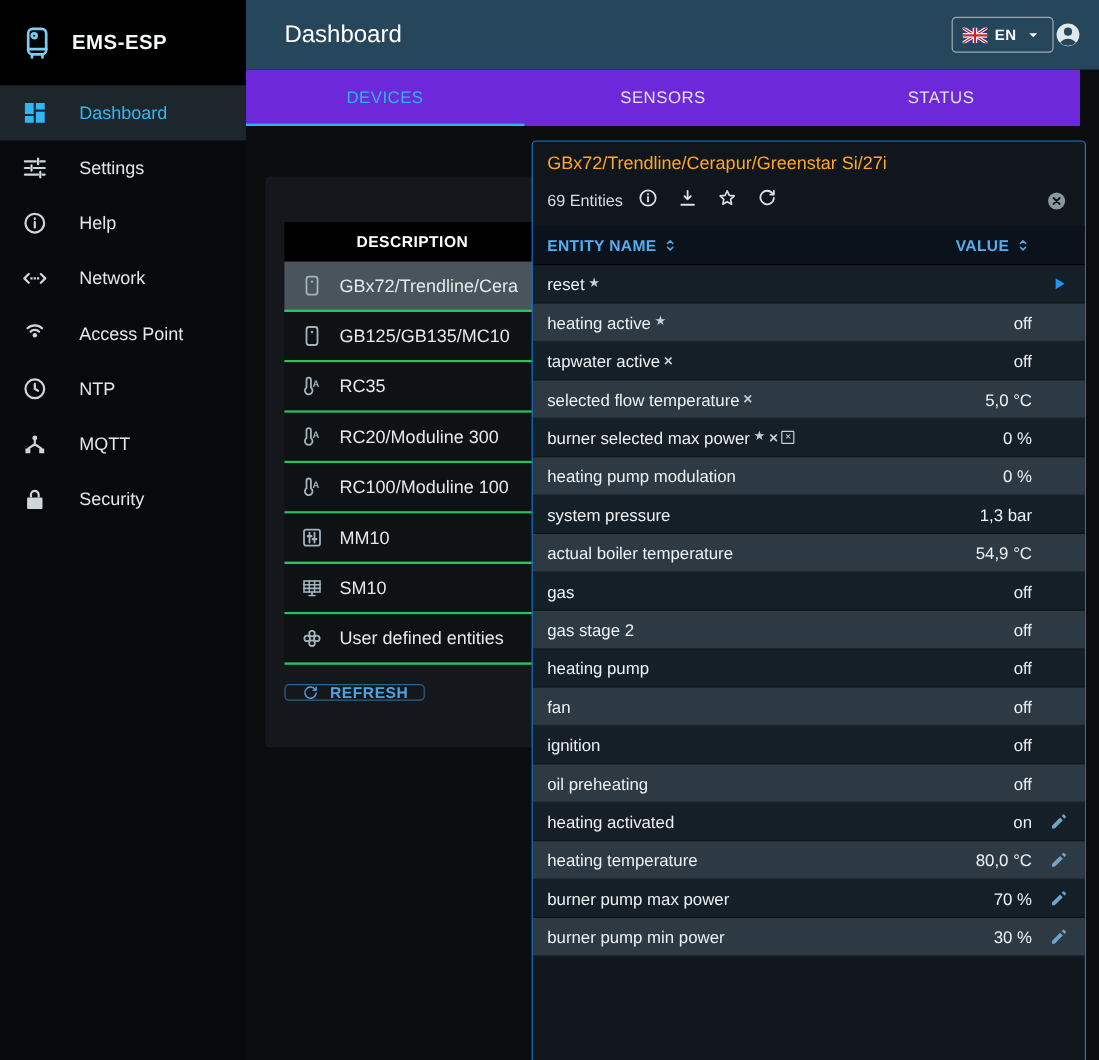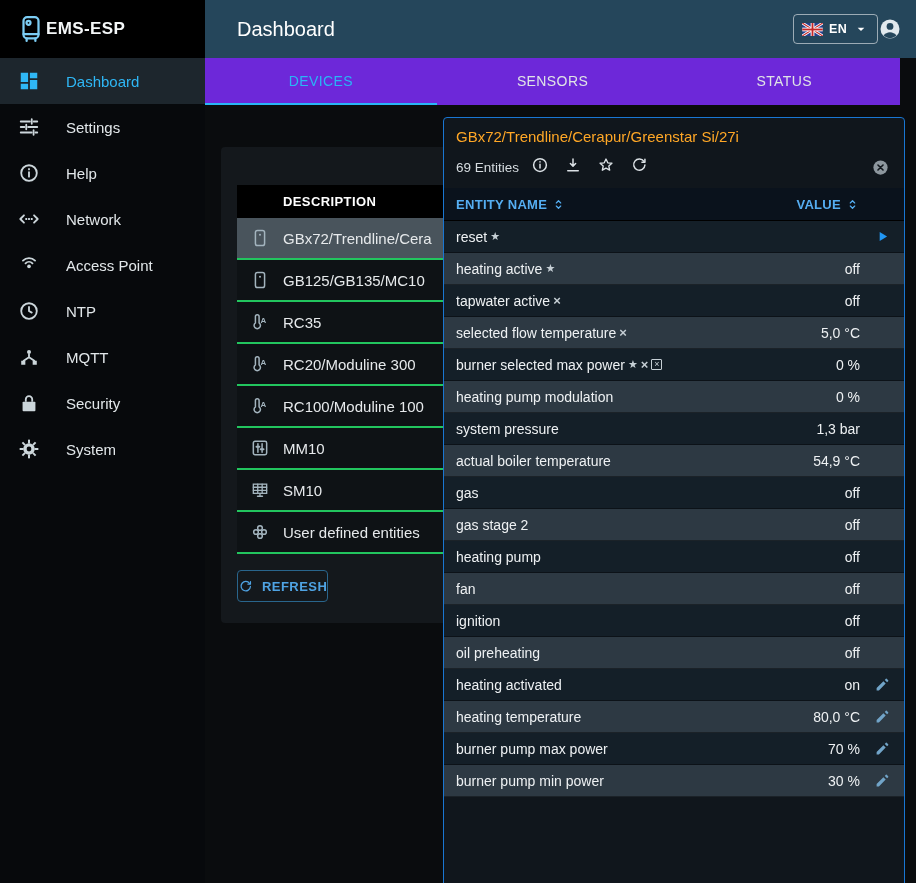--- a/index.html
+++ b/index.html
@@ -4,21 +4,21 @@
 <title>EMS-ESP</title>
 <style>
   *{box-sizing:border-box;margin:0;padding:0}
   html,body{width:916px;height:883px;overflow:hidden;background:#0a0c0e;
     font-family:"Liberation Sans","DejaVu Sans",sans-serif;}
   .icon{display:inline-flex;flex:none;align-items:center;justify-content:center}
   .icon svg{display:block;width:100%;height:100%}
 
   
   .sidebar{position:absolute;left:0;top:0;width:205px;height:100%;background:#07090c;z-index:5}
-  .logo{height:58px;background:#000;display:flex;align-items:center;padding-left:16px;}
+  .logo{height:71px;background:#000;display:flex;align-items:center;padding-left:16px;gap:14px}
   .logo .icon{width:30px;height:30px;color:#7ccdf4}
   .logo-text{color:#f4f7f8;font-size:17px;font-weight:bold;letter-spacing:.4px}
   .nav-item{height:46px;display:flex;align-items:center;gap:26px;padding-left:18px;
     color:#e2e7ea;font-size:15px;cursor:pointer}
   .nav-item .icon{width:22px;height:22px;color:#ccd6db}
   .nav-item.active{background:#1d262d;color:#2fb7f5}
   .nav-item.active .icon{color:#2fb7f5}
 
   
   .appbar{position:absolute;left:205px;top:0;right:0;height:58px;background:#25465b;
@@ -37,27 +37,27 @@
   .tab{flex:1;display:flex;align-items:center;justify-content:center;color:#dfe3e6;
     font-size:14px;font-weight:500;letter-spacing:.4px;border-bottom:2px solid transparent;cursor:pointer}
   .tab.active{color:#29b6f6;border-bottom-color:#29b6f6}
 
   
   .content{position:absolute;left:205px;top:105px;right:0;bottom:0;background:#0a0c0e}
 
   .device-panel{position:absolute;left:16px;top:42px;width:412px;height:476px;
     background:#14181c;border-radius:4px;padding:38px 16px 16px}
   .dhead{height:33px;background:#000;color:#fff;font-size:13px;font-weight:bold;
-    letter-spacing:.4px;display:flex;align-items:center;padding-left:46px}
+    letter-spacing:.4px;display:flex;align-items:center;padding-left:60px}
   .drow{height:42px;background:#0e1215;border-bottom:2px solid #22c55e;display:flex;
     align-items:center;color:#e6e9eb;font-size:15px;white-space:nowrap;overflow:hidden;cursor:pointer}
   .drow.selected{background:#49545c}
   .drow .icon{width:20px;height:20px;color:#a3b4be;margin:0 13px;flex:none}
-  .refresh-btn{margin-top:16px;height:32px;display:inline-flex;align-items:center;gap:9px;
-    padding:0 0;border:1px solid #29658c;border-radius:4px;color:#4fa3e3;font-size:13px;
+  .refresh-btn{margin-top:16px;height:14px;display:inline-flex;align-items:center;gap:9px;
+    padding:0 13px;border:1px solid #29658c;border-radius:4px;color:#4fa3e3;font-size:13px;
     font-weight:bold;letter-spacing:.45px;background:transparent;cursor:pointer}
   .refresh-btn .icon{width:15px;height:15px;color:#4fa3e3}
 
   
   .entity-popup{position:absolute;left:238px;top:12px;width:462px;height:1000px;
     background:#10161c;border:1px solid #1976d2;border-radius:4px;z-index:10;overflow:hidden}
   .popup-head{padding:8px 12px}
   .popup-title{color:#ffa726;font-size:15px;line-height:22px;white-space:nowrap;overflow:hidden}
   .popup-meta{display:flex;align-items:center;margin-top:6px;height:26px;color:#d6dce0}
   .entities-count{font-size:13.5px;margin-right:12px;color:#d6dce0}
@@ -165,47 +165,20 @@
       </div>
       <div class="nav-item">
         <span class="icon ">
           <svg viewBox="0 0 24 24">
             <path fill="currentColor" d="M6 10.5h12a1 1 0 0 1 1 1V20a1 1 0 0 1-1 1H6a1 1 0 0 1-1-1v-8.5a1 1 0 0 1 1-1z"></path>
             <path fill="none" stroke="currentColor" stroke-width="2" d="M8.5 10.5V8a3.5 3.5 0 0 1 7 0v2.5"></path>
           </svg>
         </span>
         <span>Security</span>
       </div>
-      <div class="nav-item">
-        <span class="icon ">
-          <svg viewBox="0 0 24 24">
-            <g fill="currentColor">
-              <circle cx="12" cy="12" r="6.3"></circle>
-              <g>
-                <rect x="10.9" y="1.8" width="2.2" height="4.2"></rect>
-                <rect x="10.9" y="18" width="2.2" height="4.2"></rect>
-              </g>
-              <g transform="rotate(45 12 12)">
-                <rect x="10.9" y="1.8" width="2.2" height="4.2"></rect>
-                <rect x="10.9" y="18" width="2.2" height="4.2"></rect>
-              </g>
-              <g transform="rotate(90 12 12)">
-                <rect x="10.9" y="1.8" width="2.2" height="4.2"></rect>
-                <rect x="10.9" y="18" width="2.2" height="4.2"></rect>
-              </g>
-              <g transform="rotate(135 12 12)">
-                <rect x="10.9" y="1.8" width="2.2" height="4.2"></rect>
-                <rect x="10.9" y="18" width="2.2" height="4.2"></rect>
-              </g>
-            </g>
-            <circle cx="12" cy="12" r="2.6" fill="#07090c"></circle>
-          </svg>
-        </span>
-        <span>System</span>
-      </div>
     </nav>
 </aside>
 
 <header class="appbar">
   <span class="page-title">Dashboard</span>
   <div class="appbar-right">
     <button class="lang-btn">
       <span class="icon flag">
           <svg viewBox="0 0 22 14">
             <rect width="22" height="14" fill="#26418f"></rect>

